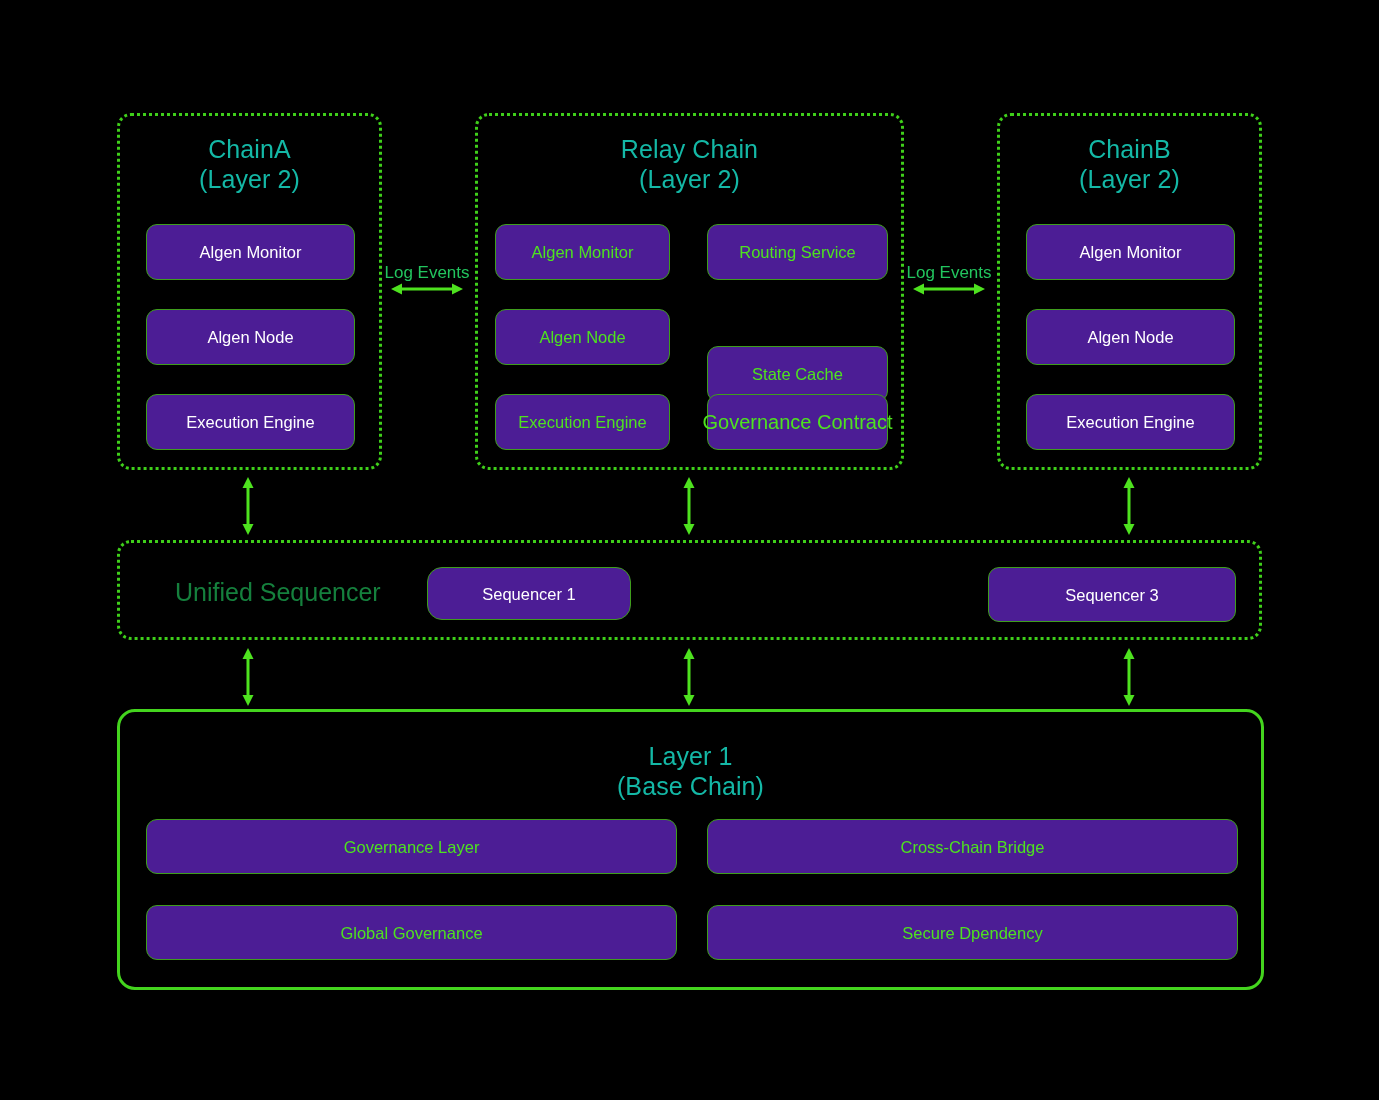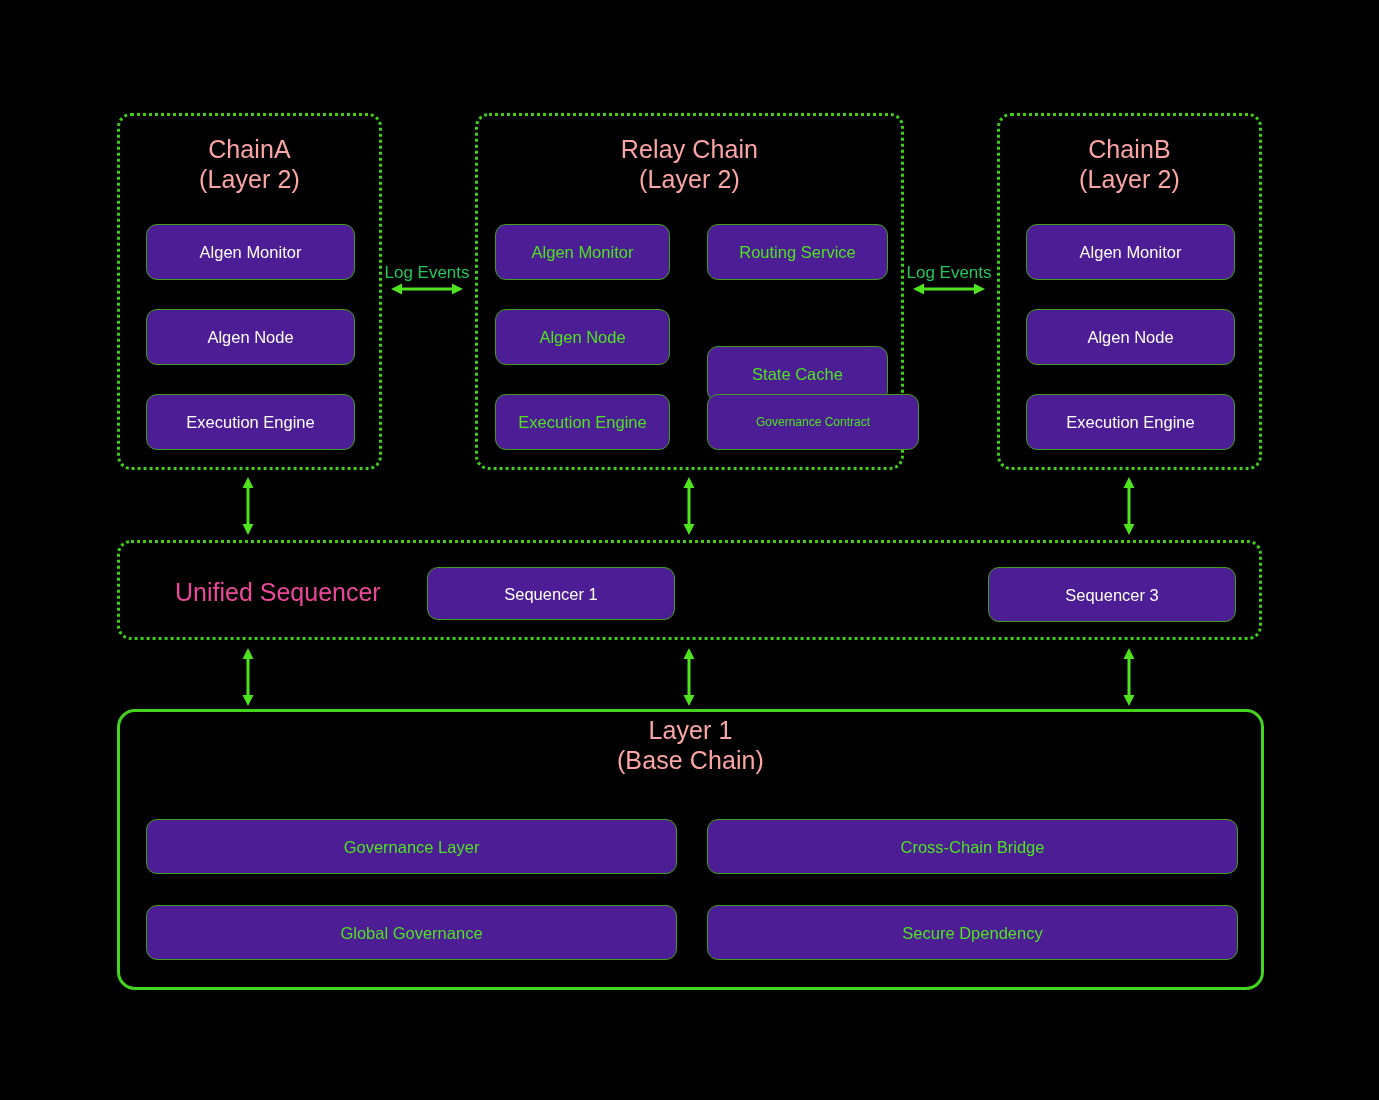--- a/index.html
+++ b/index.html
@@ -36,21 +36,21 @@
     border-radius: 18px;
     background: transparent;
   }
 
   
   .panel-title {
     position: absolute;
     left: 0;
     right: 0;
     text-align: center;
-    color: #fca5a5;
+    color: #14b8a6;
     font-size: 25px;
     line-height: 30px;
     letter-spacing: 0.1px;
     white-space: pre-line;
   }
 
   
   .card {
     position: absolute;
     box-sizing: border-box;
@@ -74,21 +74,21 @@
     color: #22c55e;
     font-size: 17px;
     line-height: 20px;
     white-space: nowrap;
     text-align: center;
   }
 
   
   .bar-heading {
     position: absolute;
-    color: #ec4899;
+    color: #15803d;
     font-size: 25px;
     line-height: 30px;
     white-space: nowrap;
   }
 
   
   .arrow-wrap { position: absolute; }
   .arrow-wrap svg { display: block; overflow: visible; }
 </style>
 </head>
@@ -106,21 +106,21 @@
 
   <div class="abs panel-dotted" style="left:475px; top:113px; width:429px; height:357px;">
     <div class="panel-title" style="top:18px;"><span>Relay Chain</span><br><span>(Layer 2)</span></div>
 
     <div class="card green" style="left:17px; top:108px; width:175px; height:56px;">Algen Monitor</div>
     <div class="card green" style="left:17px; top:193px; width:175px; height:56px;">Algen Node</div>
     <div class="card green" style="left:17px; top:278px; width:175px; height:56px;">Execution Engine</div>
 
     <div class="card green" style="left:229px; top:108px; width:181px; height:56px;">Routing Service</div>
     <div class="card green" style="left:229px; top:193px; width:181px; height:56px;margin-top:37px;">State Cache</div>
-    <div class="card green" style="left:229px; top:278px; width:212px; height:56px; font-size:12px;">Governance Contract</div>
+    <div class="card green" style="left:229px; top:278px; width:181px; height:56px; font-size:20px;">Governance Contract</div>
   </div>
 
   <div class="abs panel-dotted" style="left:997px; top:113px; width:265px; height:357px;">
     <div class="panel-title" style="top:18px;"><span>ChainB</span><br><span>(Layer 2)</span></div>
 
     <div class="card white" style="left:26px; top:108px; width:209px; height:56px;">Algen Monitor</div>
     <div class="card white" style="left:26px; top:193px; width:209px; height:56px;">Algen Node</div>
     <div class="card white" style="left:26px; top:278px; width:209px; height:56px;">Execution Engine</div>
   </div>
 
@@ -160,21 +160,21 @@
     <svg width="16" height="58" viewBox="0 0 16 58">
       <line x1="8" y1="9" x2="8" y2="49" stroke="#4ee21f" stroke-width="3"></line>
       <polygon points="8,0 2.5,11 13.5,11" fill="#4ee21f"></polygon>
       <polygon points="8,58 2.5,47 13.5,47" fill="#4ee21f"></polygon>
     </svg>
   </div>
 
   <div class="abs panel-dotted" style="left:117px; top:540px; width:1145px; height:100px;">
     <div class="bar-heading" style="left:55px; top:34px;">Unified Sequencer</div>
 
-    <div class="card white" style="left:307px; top:24px; width:248px; height:53px;">Sequencer 1</div>
+    <div class="card white" style="left:307px; top:24px; width:204px; height:53px;border-radius:15px;">Sequencer 1</div>
     <div class="card white" style="left:868px; top:24px; width:248px; height:55px;">Sequencer 3</div>
   </div>
 
   <div class="arrow-wrap" style="left:240px; top:648px;">
     <svg width="16" height="58" viewBox="0 0 16 58">
       <line x1="8" y1="9" x2="8" y2="49" stroke="#4ee21f" stroke-width="3"></line>
       <polygon points="8,0 2.5,11 13.5,11" fill="#4ee21f"></polygon>
       <polygon points="8,58 2.5,47 13.5,47" fill="#4ee21f"></polygon>
     </svg>
   </div>
@@ -187,21 +187,21 @@
   </div>
   <div class="arrow-wrap" style="left:1121px; top:648px;">
     <svg width="16" height="58" viewBox="0 0 16 58">
       <line x1="8" y1="9" x2="8" y2="49" stroke="#4ee21f" stroke-width="3"></line>
       <polygon points="8,0 2.5,11 13.5,11" fill="#4ee21f"></polygon>
       <polygon points="8,58 2.5,47 13.5,47" fill="#4ee21f"></polygon>
     </svg>
   </div>
 
   <div class="abs panel-solid" style="left:117px; top:709px; width:1147px; height:281px;">
-    <div class="panel-title" style="top:3px;"><span>Layer 1</span><br><span>(Base Chain)</span></div>
+    <div class="panel-title" style="top:29px;"><span>Layer 1</span><br><span>(Base Chain)</span></div>
 
     <div class="card green" style="left:26px; top:107px; width:531px; height:55px;">Governance Layer</div>
     <div class="card green" style="left:587px; top:107px; width:531px; height:55px;">Cross-Chain Bridge</div>
     <div class="card green" style="left:26px; top:193px; width:531px; height:55px;">Global Governance</div>
     <div class="card green" style="left:587px; top:193px; width:531px; height:55px;">Secure Dpendency</div>
   </div>
 
 </div>
 
 </body></html>

